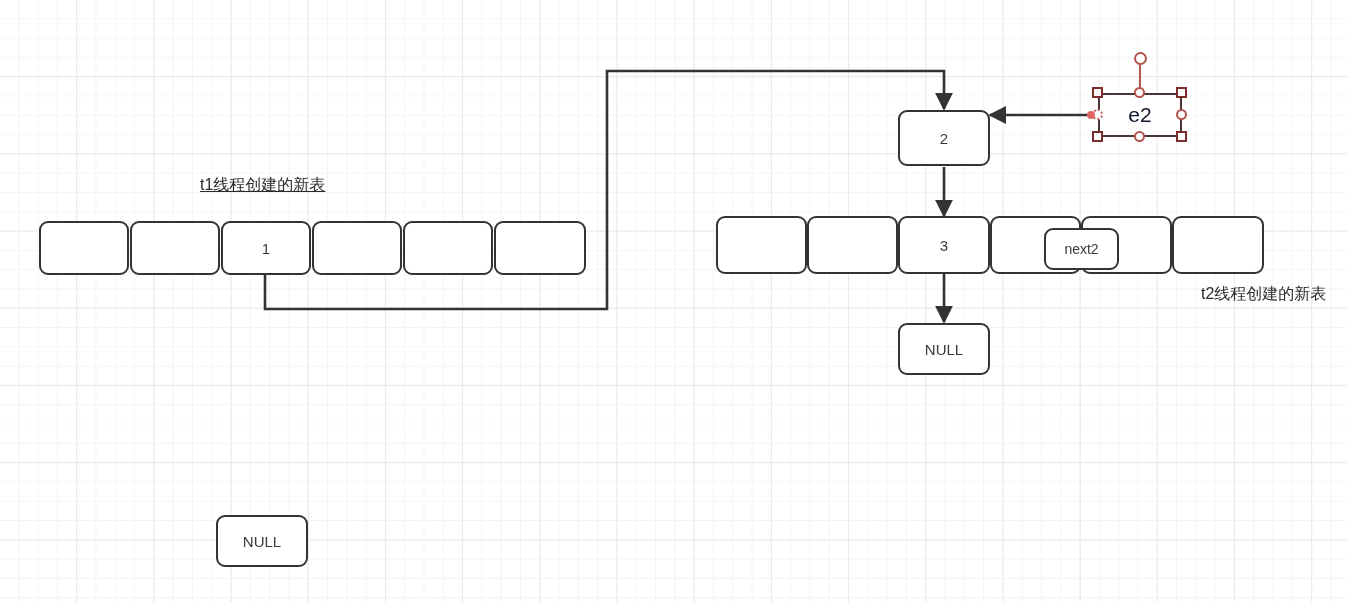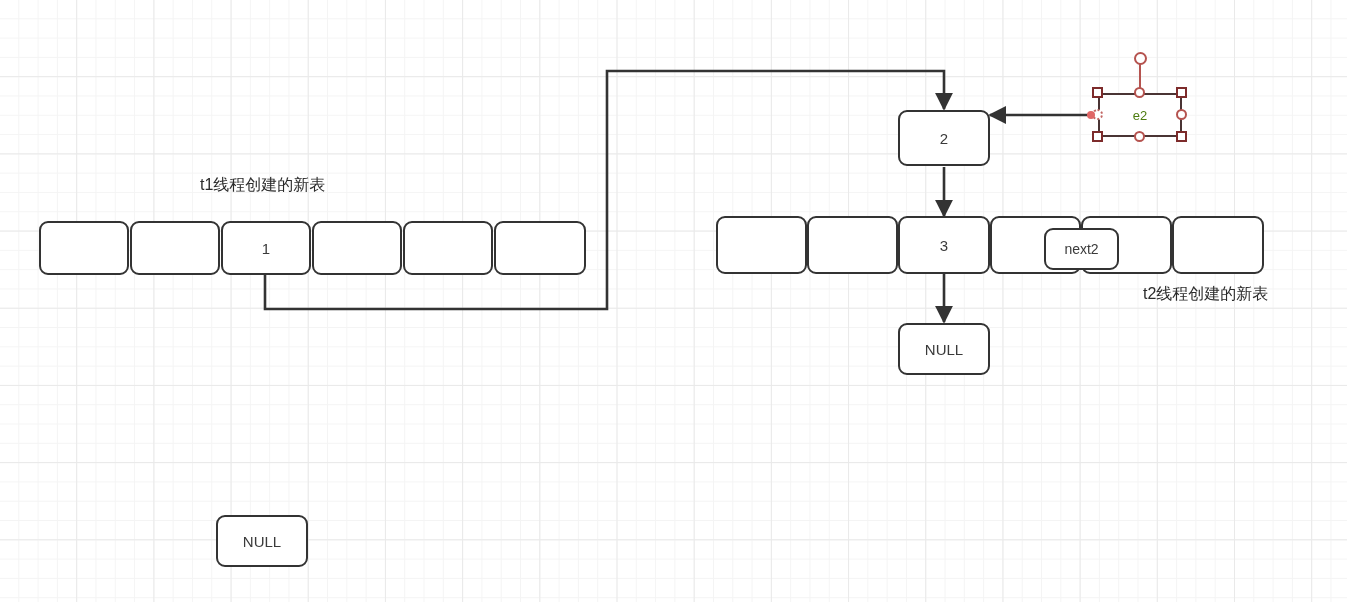--- a/index.html
+++ b/index.html
@@ -53,22 +53,22 @@
   
   .sel-box {
     position: absolute;
     box-sizing: border-box;
     border: 2.5px solid #4a3434;
     background: #ffffff;
     border-radius: 2px;
     display: flex;
     align-items: center;
     justify-content: center;
-    color: #4d7c0f;
-    font-size: 13px;
+    color: #0f172a;
+    font-size: 21px;
   }
   .handle-sq {
     position: absolute;
     width: 11px;
     height: 11px;
     box-sizing: border-box;
     background: #ffffff;
     border: 2px solid #7d2b2b;
   }
   .handle-ci {
@@ -119,39 +119,39 @@
 
     <path d="M 944 167 L 944 216" fill="none" stroke="#333333" stroke-width="2.6" marker-end="url(#arrow)"></path>
 
     <path d="M 944 274 L 944 322" fill="none" stroke="#333333" stroke-width="2.6" marker-end="url(#arrow)"></path>
 
     <path d="M 991 245 L 1047 245" fill="none" stroke="#333333" stroke-width="2.6"></path>
 
     <path d="M 1093 115 L 990 115" fill="none" stroke="#333333" stroke-width="2.6" marker-end="url(#arrow)"></path>
   </svg>
 
-  <div class="label" style="left:200px; top:175px;">t1线程创建的新表</div>
+  <div class="label" style="left:200px; top:175px;text-decoration:underline;">t1线程创建的新表</div>
 
   <div class="node cell" style="left:39px; top:221px; width:90px; height:54px;"></div>
   <div class="node cell" style="left:130px; top:221px; width:90px; height:54px;"></div>
   <div class="node cell" style="left:221px; top:221px; width:90px; height:54px;">1</div>
   <div class="node cell" style="left:312px; top:221px; width:90px; height:54px;"></div>
   <div class="node cell" style="left:403px; top:221px; width:90px; height:54px;"></div>
   <div class="node cell" style="left:494px; top:221px; width:92px; height:54px;"></div>
 
   <div class="node cell" style="left:716px; top:216px; width:91px; height:58px;"></div>
   <div class="node cell" style="left:807px; top:216px; width:91px; height:58px;"></div>
   <div class="node cell" style="left:898px; top:216px; width:92px; height:58px;">3</div>
   <div class="node cell" style="left:990px; top:216px; width:91px; height:58px;"></div>
   <div class="node cell" style="left:1081px; top:216px; width:91px; height:58px;"></div>
   <div class="node cell" style="left:1172px; top:216px; width:92px; height:58px;"></div>
 
   <div class="node" style="left:1044px; top:228px; width:75px; height:42px; font-size:14px;">next2</div>
 
-  <div class="label" style="left:1143px; top:284px;">t2线程创建的新表</div>
+  <div class="label" style="left:1201px; top:284px;">t2线程创建的新表</div>
 
   <div class="node" style="left:898px; top:110px; width:92px; height:56px;">2</div>
 
   <div class="node" style="left:898px; top:323px; width:92px; height:52px;">NULL</div>
 
   <div class="node" style="left:216px; top:515px; width:92px; height:52px;">NULL</div>
 
   <div style="position:absolute; left:1098px; top:93px; width:84px; height:44px;">
     <div class="sel-box" style="left:0; top:0; width:84px; height:44px; position:absolute;">e2</div>
 

